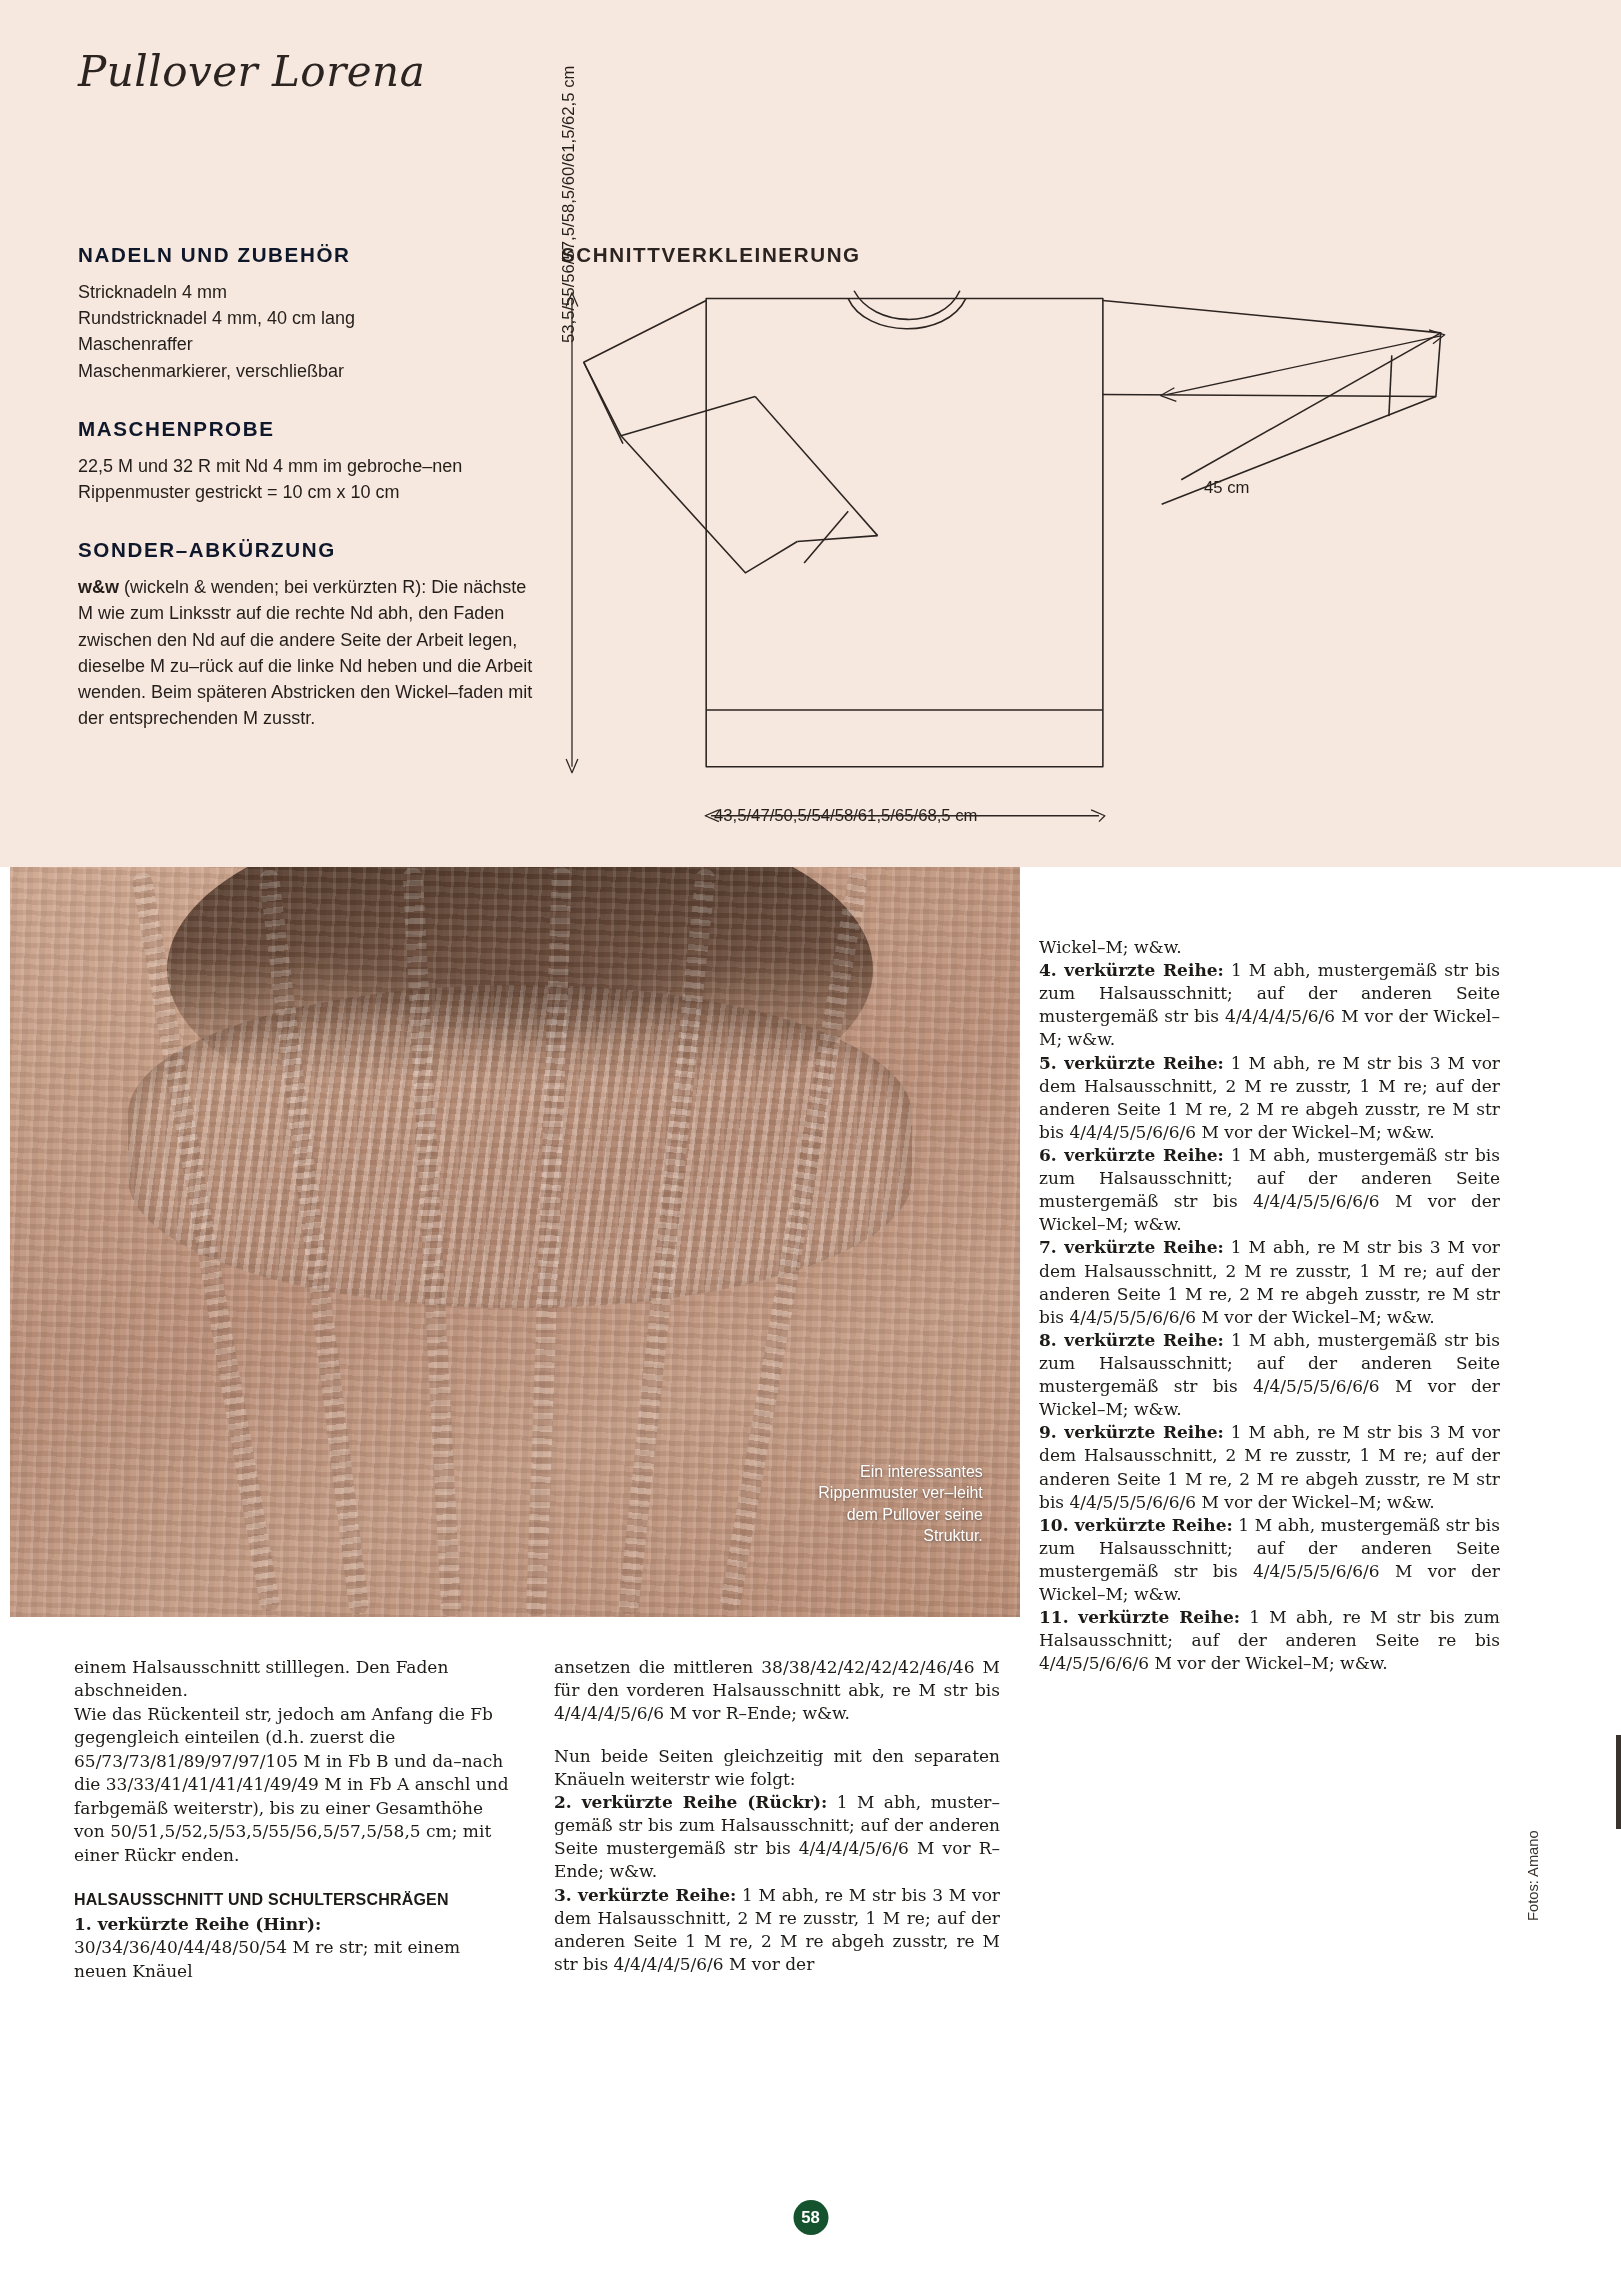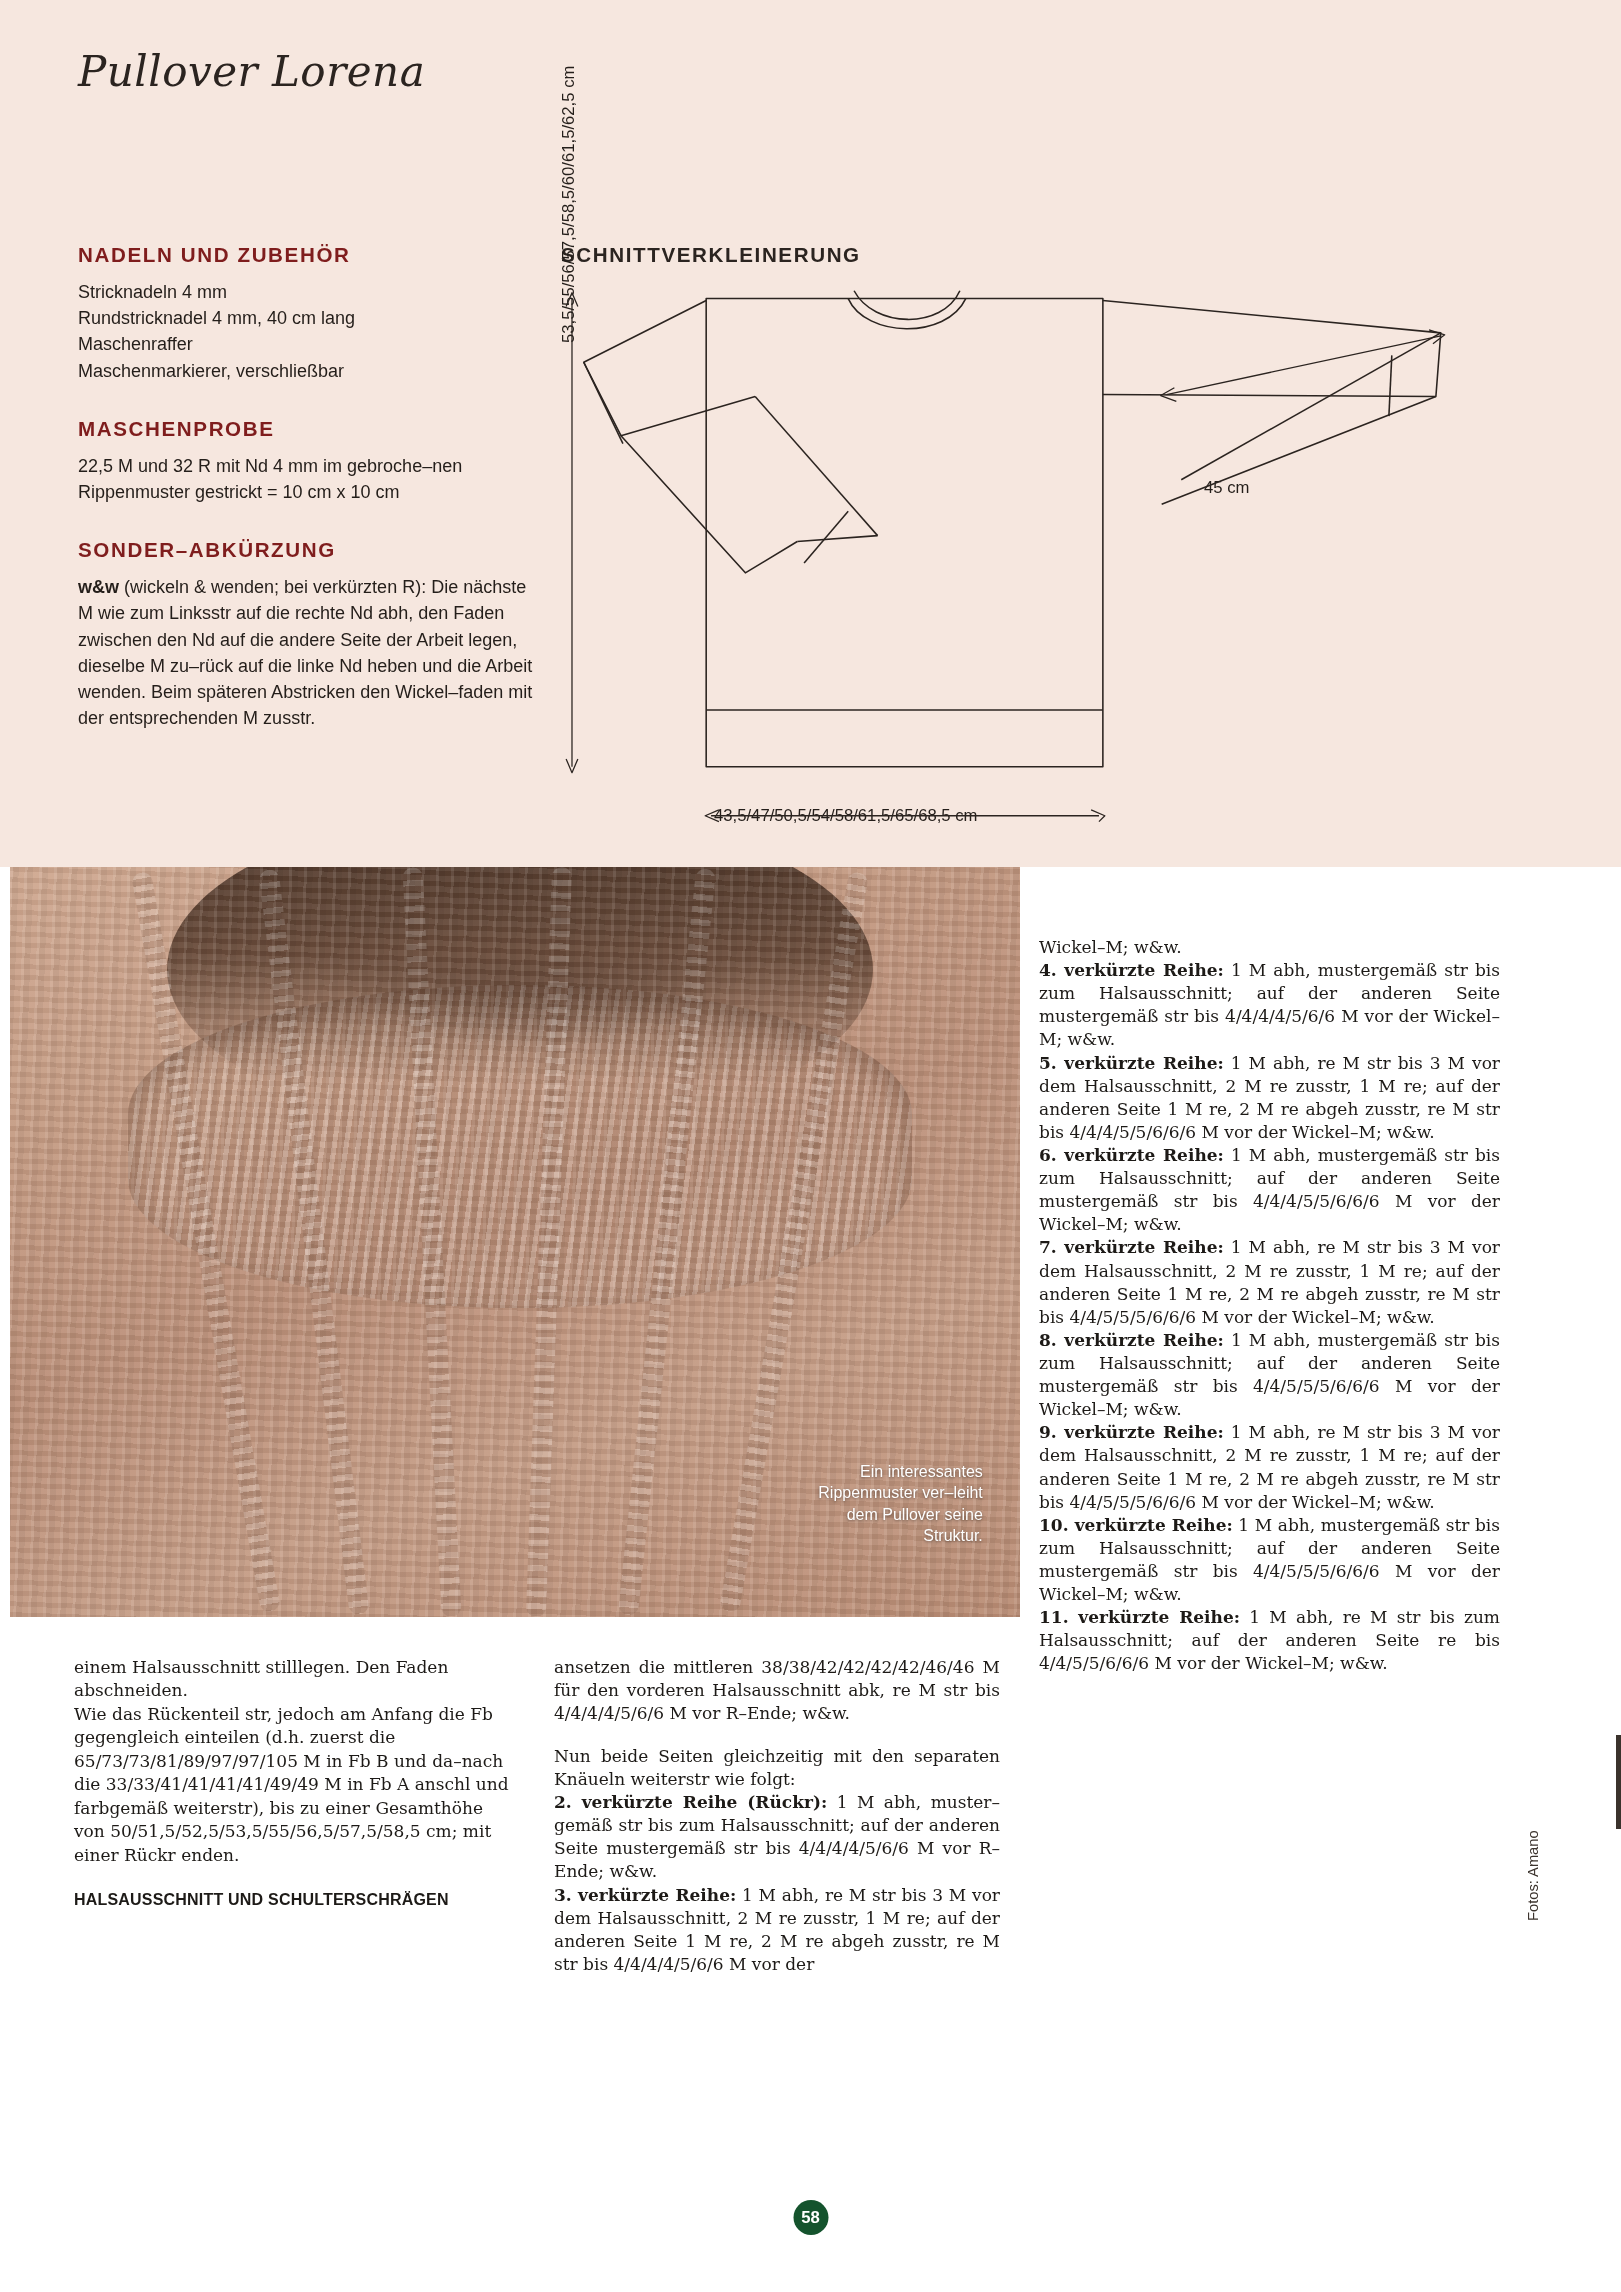--- a/index.html
+++ b/index.html
@@ -40,21 +40,21 @@
     left: 78px;
     top: 243px;
     width: 461px;
     color: #2b2420;
   }
   .sec-head {
     font-family: "Liberation Sans", sans-serif;
     font-weight: bold;
     font-size: 20.6px;
     letter-spacing: 1.6px;
-    color: #7f1d1d;
+    color: #0f172a;
     margin: 0 0 11.8px 0;
   }
   .sec-head.gap { margin-top: 33px; }
   .body-txt {
     font-size: 18px;
     line-height: 1.46;
     color: #241e1a;
   }
   .body-txt b { font-weight: bold; }
 
@@ -353,20 +353,21 @@
   <p><b>8. verkürzte Reihe:</b><span> 1 M abh, mustergemäß str bis zum Halsausschnitt; auf der anderen Seite mustergemäß str bis 4/4/5/5/5/6/6/6 M vor der Wickel–M; w&amp;w.</span></p>
   <p><b>9. verkürzte Reihe:</b><span> 1 M abh, re M str bis 3 M vor dem Halsausschnitt, 2 M re zusstr, 1 M re; auf der anderen Seite 1 M re, 2 M re abgeh zusstr, re M str bis 4/4/5/5/5/6/6/6 M vor der Wickel–M; w&amp;w.</span></p>
   <p><b>10. verkürzte Reihe:</b><span> 1 M abh, mustergemäß str bis zum Halsausschnitt; auf der anderen Seite mustergemäß str bis 4/4/5/5/5/6/6/6 M vor der Wickel–M; w&amp;w.</span></p>
   <p><b>11. verkürzte Reihe:</b><span> 1 M abh, re M str bis zum Halsausschnitt; auf der anderen Seite re bis 4/4/5/5/6/6/6 M vor der Wickel–M; w&amp;w.</span></p>
 </div>
 
 <div class="col1">
   <p style="margin:0">einem Halsausschnitt stilllegen. Den Faden abschneiden.</p>
   <p style="margin:0">Wie das Rückenteil str, jedoch am Anfang die Fb gegengleich einteilen (d.h. zuerst die 65/73/73/81/89/97/97/105 M in Fb B und da–nach die 33/33/41/41/41/41/49/49 M in Fb A anschl und farbgemäß weiterstr), bis zu einer Gesamthöhe von 50/51,5/52,5/53,5/55/56,5/57,5/58,5 cm; mit einer Rückr enden.</p>
   <div class="sub-head">HALSAUSSCHNITT UND SCHULTERSCHRÄGEN</div>
+  <p style="margin:0"><b>1. verkürzte Reihe (Hinr):</b><span> 30/34/36/40/44/48/50/54 M re str; mit einem neuen Knäuel</span></p>
 </div>
 
 <div class="col2">
   <p style="margin:0">ansetzen die mittleren 38/38/42/42/42/42/46/46 M für den vorderen Halsausschnitt abk, re M str bis 4/4/4/4/5/6/6 M vor R–Ende; w&amp;w.</p>
   <div class="spacer"></div>
   <p style="margin:0">Nun beide Seiten gleichzeitig mit den separaten Knäueln weiterstr wie folgt:</p>
   <p style="margin:0"><b>2. verkürzte Reihe (Rückr):</b><span> 1 M abh, muster–gemäß str bis zum Halsausschnitt; auf der anderen Seite mustergemäß str bis 4/4/4/4/5/6/6 M vor R–Ende; w&amp;w.</span></p>
   <p style="margin:0"><b>3. verkürzte Reihe:</b><span> 1 M abh, re M str bis 3 M vor dem Halsausschnitt, 2 M re zusstr, 1 M re; auf der anderen Seite 1 M re, 2 M re abgeh zusstr, re M str bis 4/4/4/4/5/6/6 M vor der</span></p>
 </div>
 

